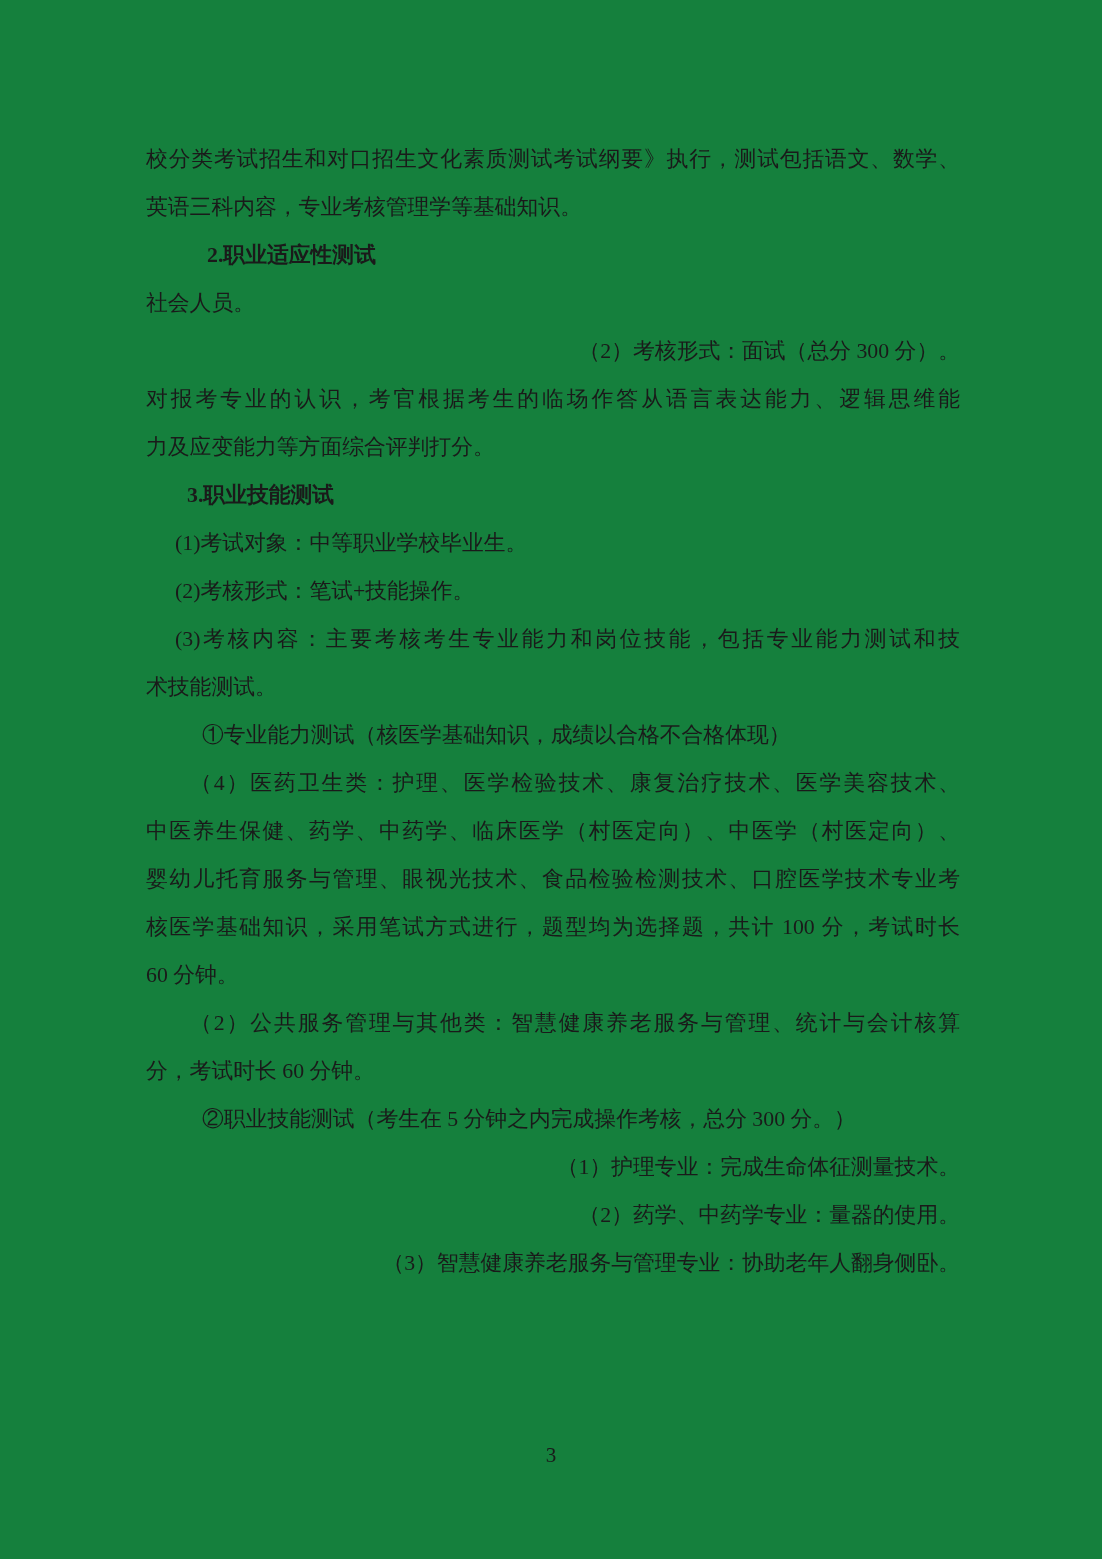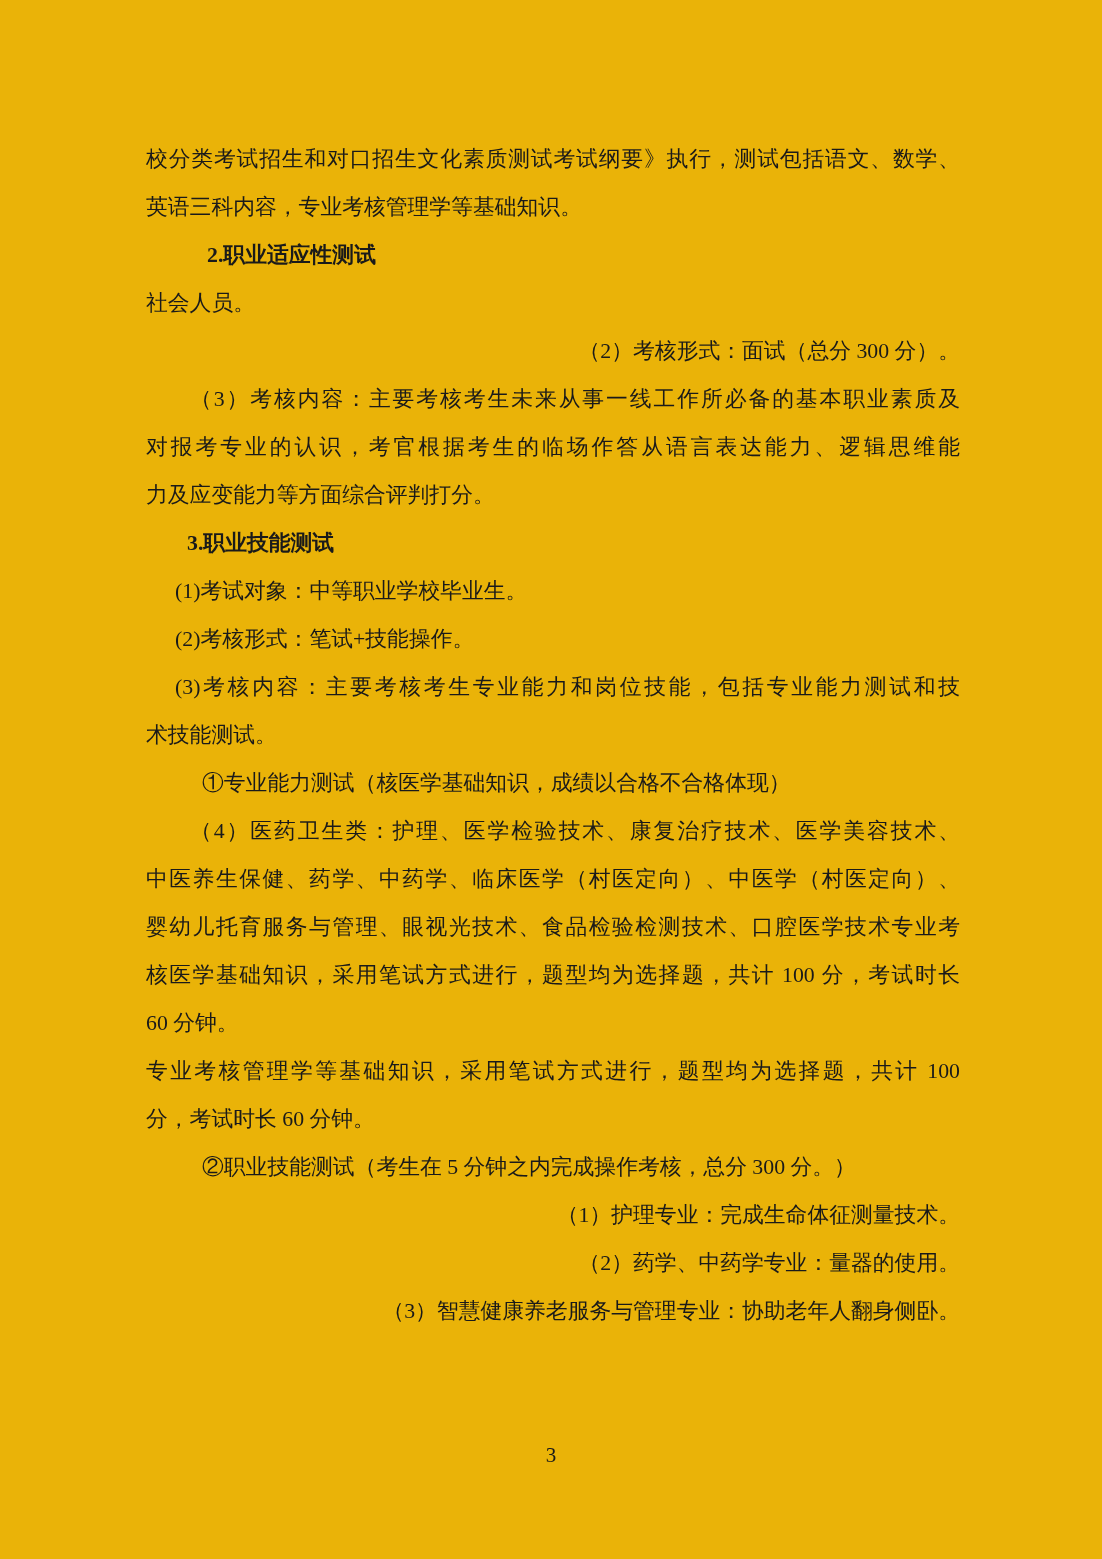--- a/index.html
+++ b/index.html
@@ -1,20 +1,20 @@
 <!DOCTYPE html>
 <html><head>
 <meta charset="utf-8">
 <style>
   html,body{margin:0;padding:0;background:#e8e8e8;}
   .page{
     position:relative;
     width:1102px;height:1559px;
     margin:0 auto;
-    background:#eab308;
+    background:#15803d;
     font-family:"Liberation Serif","DejaVu Serif",serif;
     color:#1a1a1a;
     overflow:hidden;
   }
   .textblock{
     position:absolute;
     left:146px;top:135px;
     width:814px;
     font-size:21.8px;
     line-height:48px;
@@ -52,41 +52,40 @@
 
     <div class="ln fill">校分类考试招生和对口招生文化素质测试考试纲要》执行，测试包括语文、数学、</div>
     <div class="ln">英语三科内容，专业考核管理学等基础知识。</div>
 
     <div class="ln h i2">2.职业适应性测试</div>
 
     <div class="ln">社会人员。</div>
 
     <div class="ln iF">（2）考核形式：面试（总分 300 分）。</div>
 
-    <div class="ln fill iF">（3）考核内容：主要考核考生未来从事一线工作所必备的基本职业素质及</div>
     <div class="ln fill">对报考专业的认识，考官根据考生的临场作答从语言表达能力、逻辑思维能</div>
     <div class="ln">力及应变能力等方面综合评判打分。</div>
 
     <div class="ln h i3">3.职业技能测试</div>
 
     <div class="ln iH">(1)考试对象：中等职业学校毕业生。</div>
     <div class="ln iH">(2)考核形式：笔试+技能操作。</div>
 
     <div class="ln fill iH">(3)考核内容：主要考核考生专业能力和岗位技能，包括专业能力测试和技</div>
     <div class="ln">术技能测试。</div>
 
     <div class="ln iC">①专业能力测试（核医学基础知识，成绩以合格不合格体现）</div>
 
     <div class="ln fill iF">（4）医药卫生类：护理、医学检验技术、康复治疗技术、医学美容技术、</div>
     <div class="ln fill">中医养生保健、药学、中药学、临床医学（村医定向）、中医学（村医定向）、</div>
     <div class="ln fill">婴幼儿托育服务与管理、眼视光技术、食品检验检测技术、口腔医学技术专业考</div>
     <div class="ln fill">核医学基础知识，采用笔试方式进行，题型均为选择题，共计 100 分，考试时长</div>
     <div class="ln">60 分钟。</div>
 
-    <div class="ln fill">专业考核管理学等基础知识，采用笔试方式进行，题型均为选择题，共计 100</div>
+    <div class="ln fill iF">（2）公共服务管理与其他类：智慧健康养老服务与管理、统计与会计核算</div>
     <div class="ln">分，考试时长 60 分钟。</div>
 
     <div class="ln iC">②职业技能测试（考生在 5 分钟之内完成操作考核，总分 300 分。）</div>
 
     <div class="ln iF">（1）护理专业：完成生命体征测量技术。</div>
     <div class="ln iF">（2）药学、中药学专业：量器的使用。</div>
     <div class="ln iF">（3）智慧健康养老服务与管理专业：协助老年人翻身侧卧。</div>
 
   </div>
 

